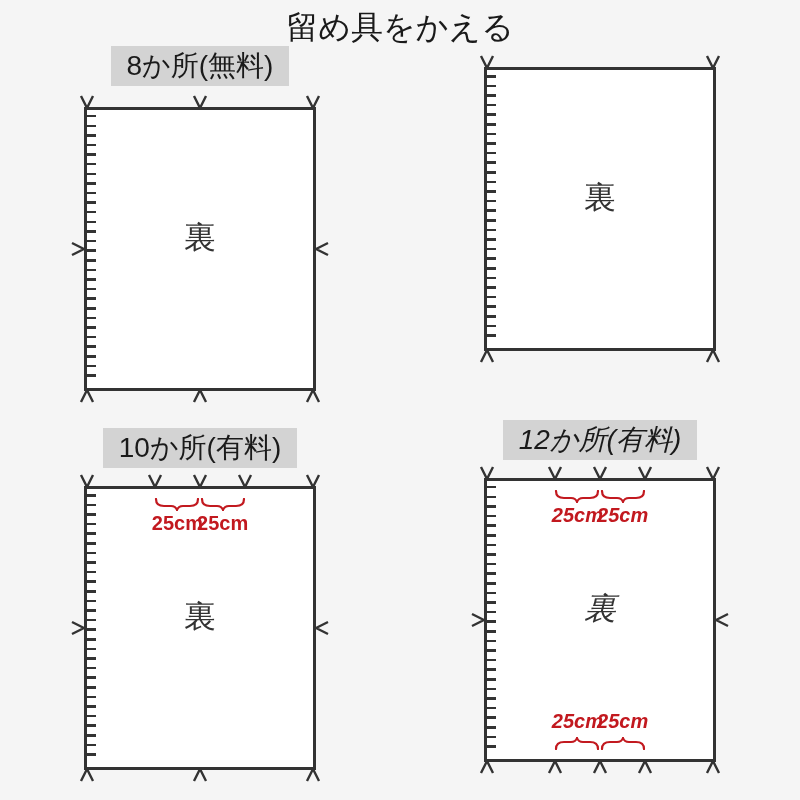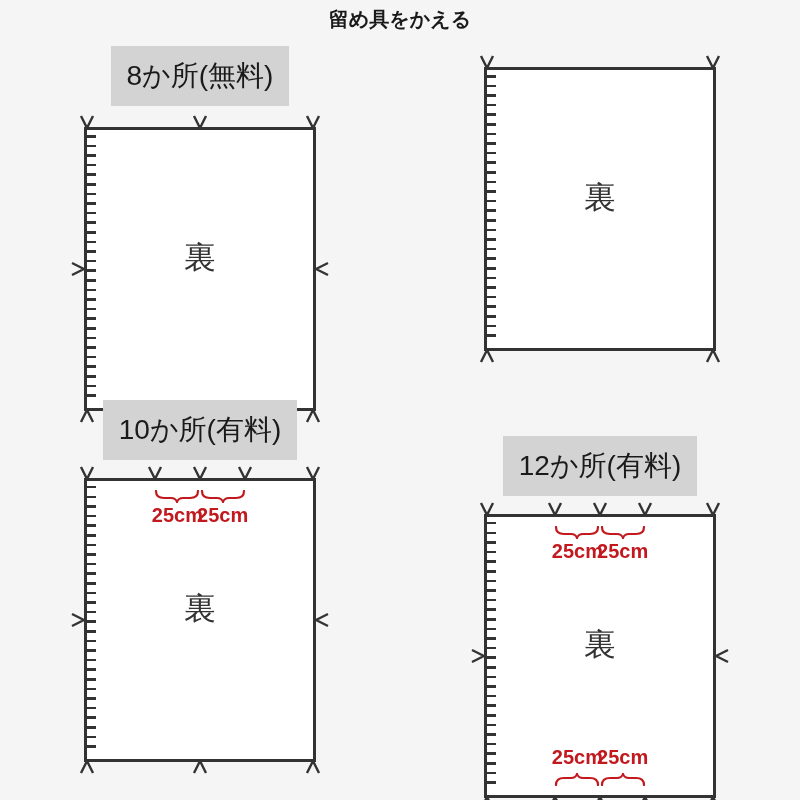--- a/index.html
+++ b/index.html
@@ -10,31 +10,31 @@
     --accent-red:#c2191f;
   }
   html,body{margin:0;padding:0;}
   body{
     width:800px;height:800px;position:relative;overflow:hidden;
     background:var(--background,#f5f5f5);
     font-family:"Liberation Sans","DejaVu Sans",sans-serif;
   }
   .title{
     position:absolute;top:6px;left:0;width:100%;
-    text-align:center;font-size:20px;font-weight:bold;color:#1a1a1a;
+    text-align:center;font-size:32px;font-weight:normal;color:#1a1a1a;
   }
   .panel{position:absolute;width:400px;}
   #panel-8 {left:0;   top:46px;}
   #panel-4 {left:400px;top:46px;}
-  #panel-10{left:0;   top:400px;}
-  #panel-12{left:400px;top:436px;}
+  #panel-10{left:0;   top:428px;}
+  #panel-12{left:400px;top:420px;font-style:italic;}
   .badge{
     width:fit-content;margin:0 auto;
     background:var(--badge-background,#d3d3d3);
-    color:#1a1a1a;font-size:28px;line-height:34px;padding:13px 16px;
+    color:#1a1a1a;font-size:28px;line-height:34px;padding:3px 16px;
   }
   .sheet{
     position:relative;width:226px;height:278px;
     background:var(--panel-fill,#fff);
     border:3px solid var(--ink,#333);
     margin:21px auto 0;
   }
   #panel-10 .sheet,#panel-12 .sheet{margin-top:18px;}
   .ticks{
     position:absolute;left:0;top:5px;bottom:5px;width:9px;

